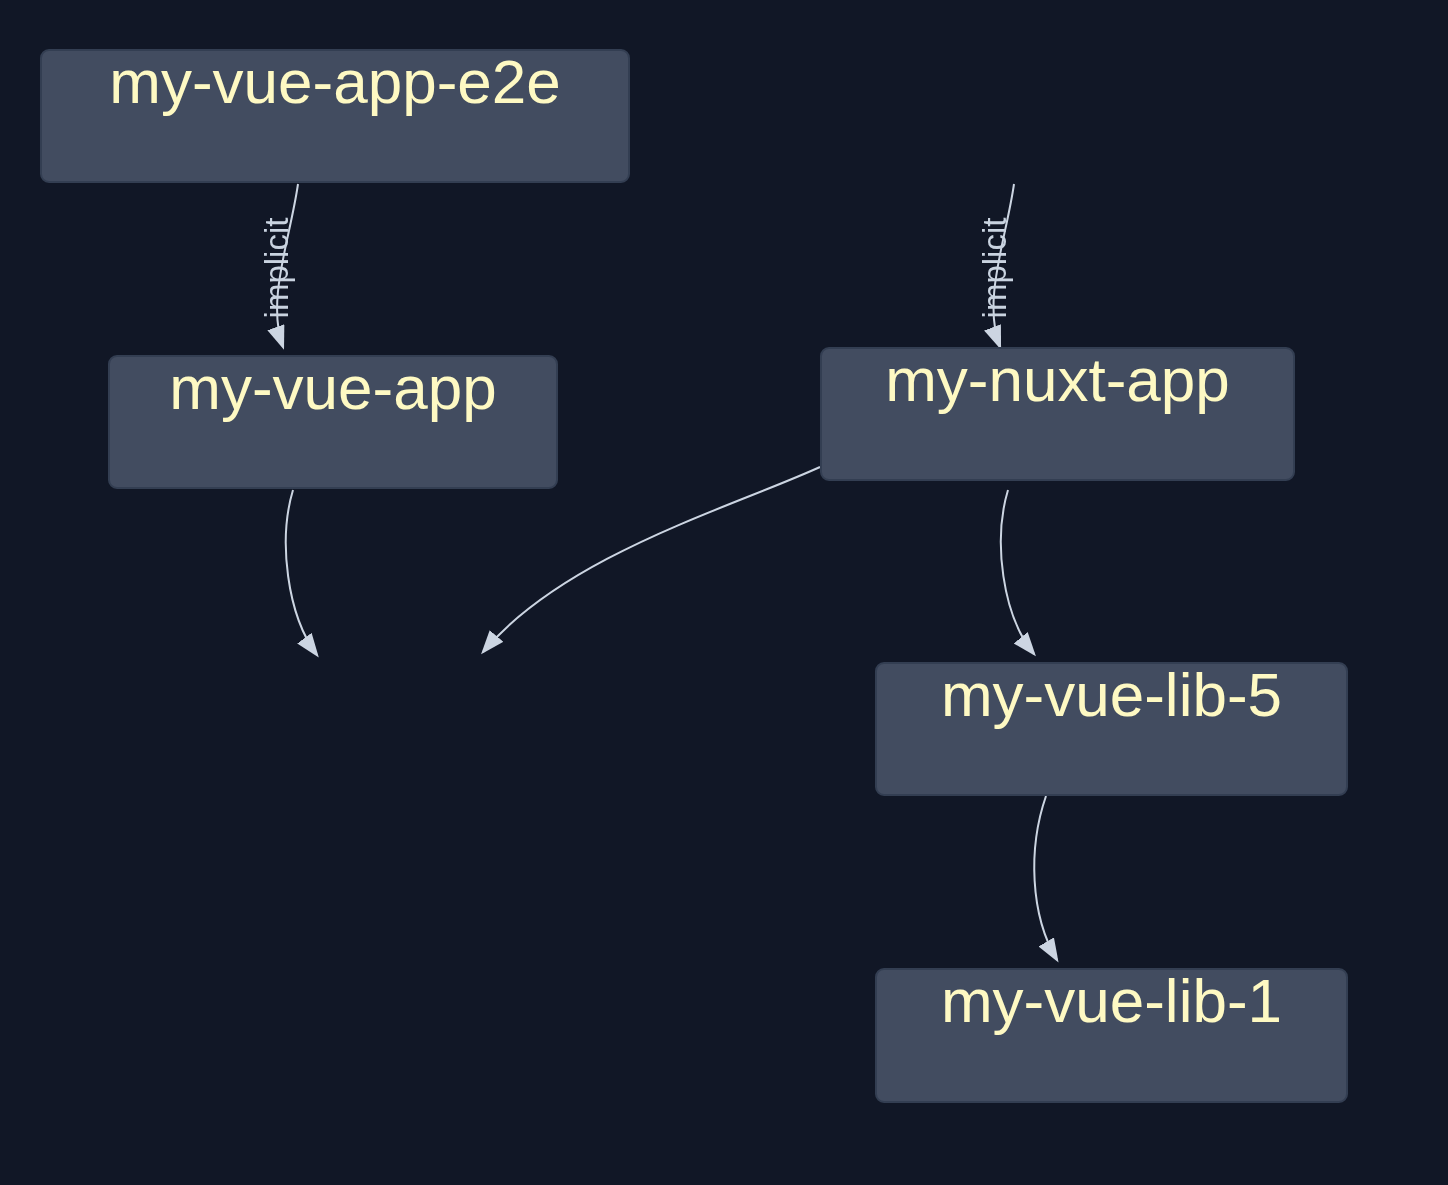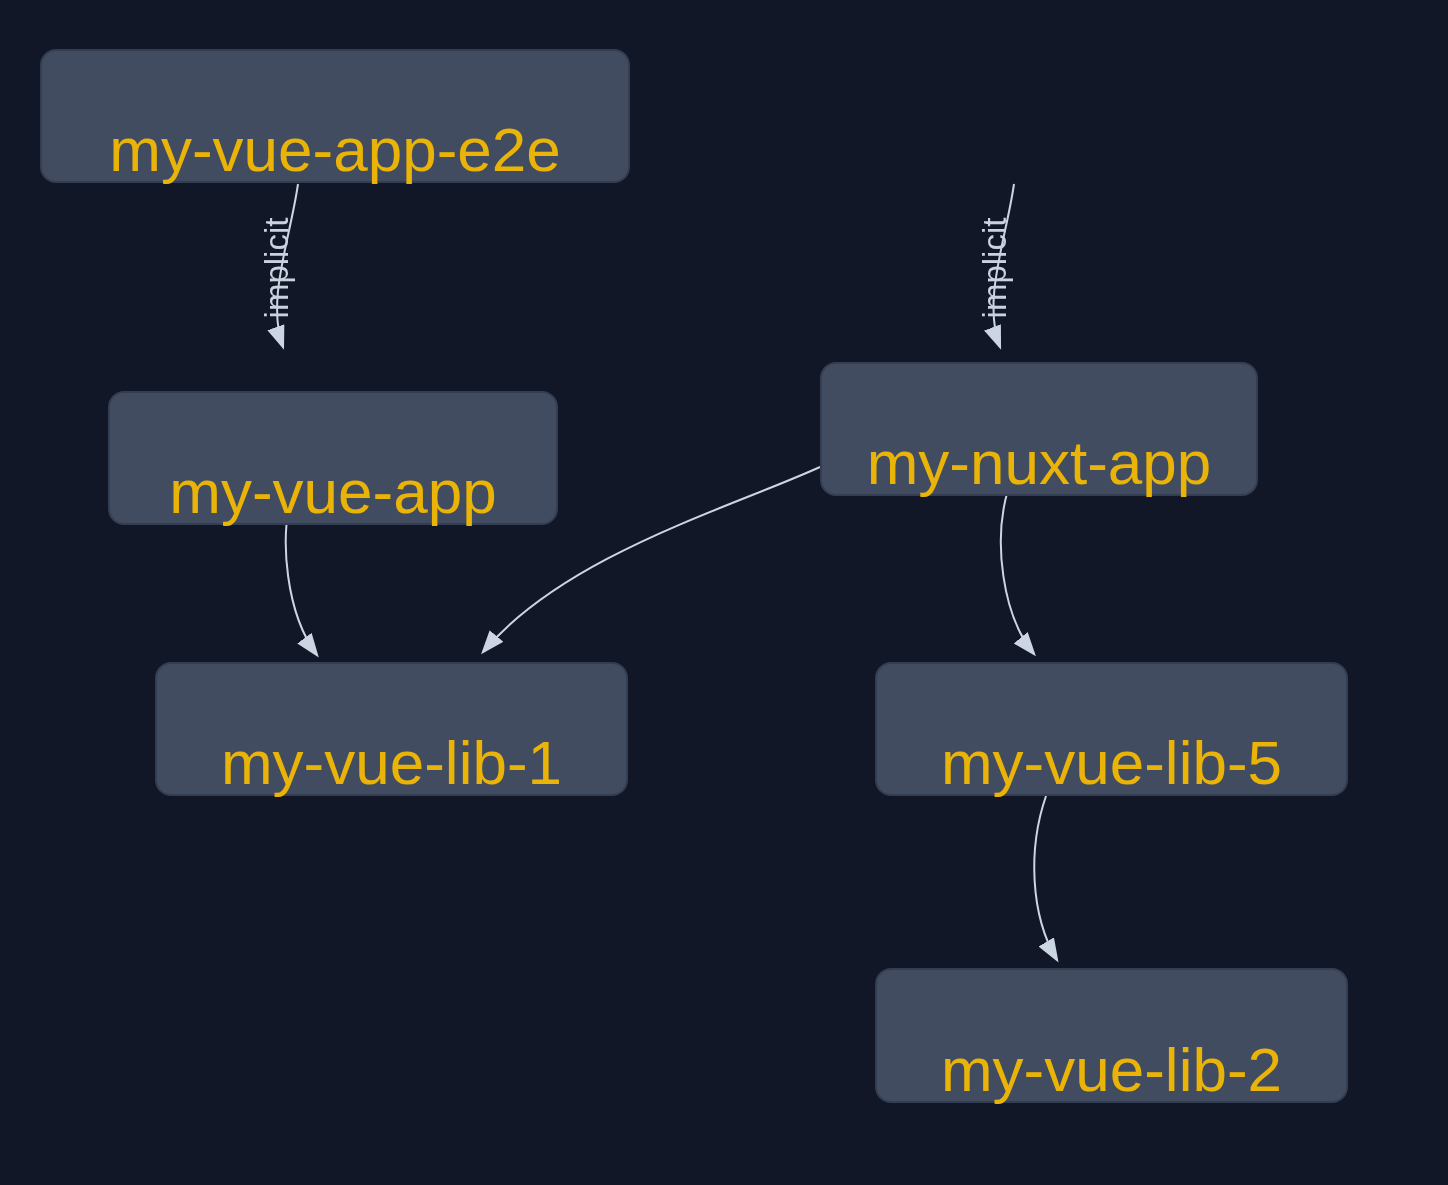--- a/index.html
+++ b/index.html
@@ -33,35 +33,35 @@
     fill: #c9d3e0;
     font-family: "Liberation Sans", sans-serif;
     font-size: 33px;
     text-anchor: middle;
   }
   .node {
     position: absolute;
     box-sizing: border-box;
     background: #424c60;
     border: 2px solid #333e52;
-    border-radius: 16px;
-    color: #eab308;
+    border-radius: 9px;
+    color: #fef9c3;
     display: flex;
-    align-items: flex-end;
+    align-items: flex-start;
     justify-content: center;
     font-size: 62px;
     line-height: 1;
     cursor: pointer;
     white-space: nowrap;
   }
   
   .n0 { left: 40px;  top: 49px;  width: 590px; height: 134px; }
   .n1 { left: 750px; top: 49px;  width: 612px; height: 134px; }
-  .n2 { left: 108px; top: 355px; width: 450px; height: 134px; margin-top: 36px; }
-  .n3 { left: 820px; top: 362px; width: 438px; height: 134px; }
+  .n2 { left: 108px; top: 355px; width: 450px; height: 134px; }
+  .n3 { left: 820px; top: 347px; width: 475px; height: 134px; }
   .n4 { left: 155px; top: 662px; width: 473px; height: 134px; }
   .n5 { left: 875px; top: 662px; width: 473px; height: 134px; }
   .n6 { left: 875px; top: 968px; width: 473px; height: 135px; }
 </style>
 </head>
 <body>
 
 <div class="canvas">
 
   <svg class="edges" viewBox="0 0 1448 1185" xmlns="http://www.w3.org/2000/svg">
@@ -94,25 +94,22 @@
 
 
   <div class="node n2">
     <span>my-vue-app</span>
   </div>
 
   <div class="node n3">
     <span>my-nuxt-app</span>
   </div>
 
-  <div class="node n4">
-    <span>my-vue-lib-1</span>
-  </div>
 
   <div class="node n5">
     <span>my-vue-lib-5</span>
   </div>
 
   <div class="node n6">
-    <span>my-vue-lib-2</span>
+    <span>my-vue-lib-1</span>
   </div>
 
 </div>
 
 </body></html>

